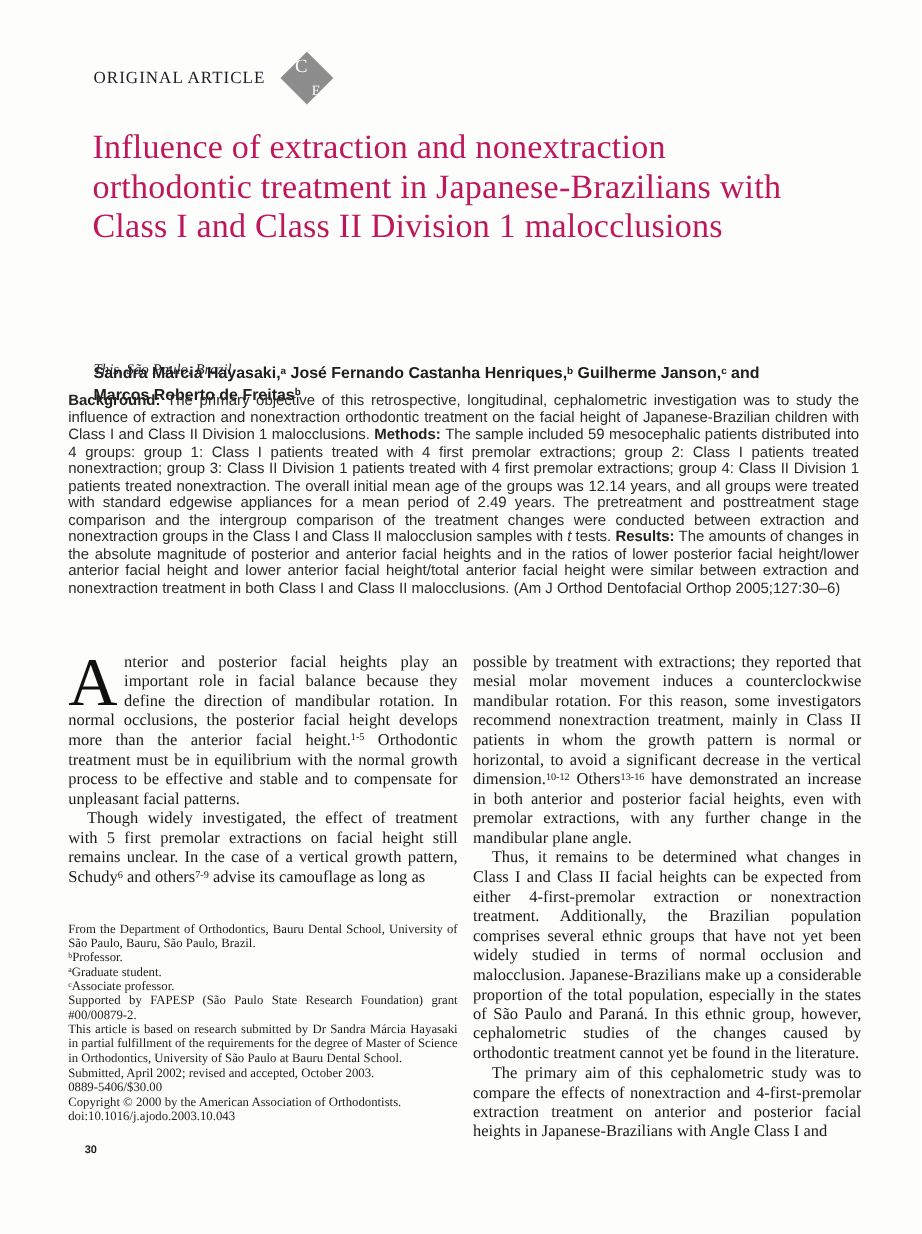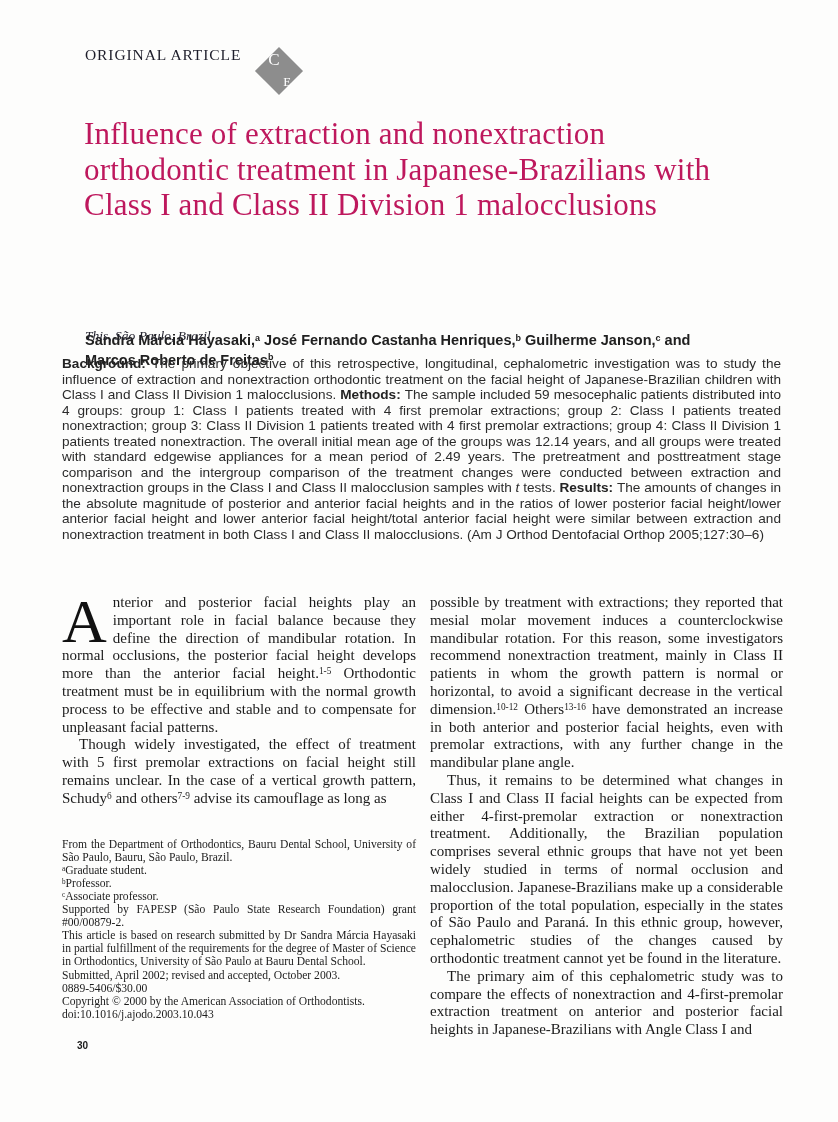--- a/index.html
+++ b/index.html
@@ -13,21 +13,21 @@
     font-family: "Liberation Serif", "DejaVu Serif", serif;
     color: #1a1a1a;
   }
 
   
   .kicker-row {
     position: absolute;
     left: 85px;
     top: 46px;
     display: flex;
-    align-items: flex-start;
+    align-items: center;
     gap: 13px;
   }
   .kicker {
     font-family: "Liberation Serif", "DejaVu Serif", serif;
     font-size: 15.5px;
     letter-spacing: 0.9px;
     color: #1d1d2a;
     white-space: nowrap;
   }
   .ce-wrap {
@@ -185,22 +185,22 @@
 
   <div class="abstract"><b>Background: </b><span>The primary objective of this retrospective, longitudinal, cephalometric investigation was to study the influence of extraction and nonextraction orthodontic treatment on the facial height of Japanese-Brazilian children with Class I and Class II Division 1 malocclusions. </span><b>Methods: </b><span>The sample included 59 mesocephalic patients distributed into 4 groups: group 1: Class I patients treated with 4 first premolar extractions; group 2: Class I patients treated nonextraction; group 3: Class II Division 1 patients treated with 4 first premolar extractions; group 4: Class II Division 1 patients treated nonextraction. The overall initial mean age of the groups was 12.14 years, and all groups were treated with standard edgewise appliances for a mean period of 2.49 years. The pretreatment and posttreatment stage comparison and the intergroup comparison of the treatment changes were conducted between extraction and nonextraction groups in the Class I and Class II malocclusion samples with </span><i>t</i><span> tests. </span><b>Results: </b><span>The amounts of changes in the absolute magnitude of posterior and anterior facial heights and in the ratios of lower posterior facial height/lower anterior facial height and lower anterior facial height/total anterior facial height were similar between extraction and nonextraction treatment in both Class I and Class II malocclusions. (Am J Orthod Dentofacial Orthop 2005;127:30–6)</span></div>
 
   <div class="columns">
     <div class="col">
       <p class="body-par"><span class="dropcap">A</span><span><span>nterior and posterior facial heights play an important role in facial balance because they define the direction of mandibular rotation. In normal occlusions, the posterior facial height develops more than the anterior facial height.</span><sup>1-5</sup><span> Orthodontic treatment must be in equilibrium with the normal growth process to be effective and stable and to compensate for unpleasant facial patterns.</span></span></p>
       <p class="body-par indent"><span>Though widely investigated, the effect of treatment with 5 first premolar extractions on facial height still remains unclear. In the case of a vertical growth pattern, Schudy</span><sup>6</sup><span> and others</span><sup>7-9</sup><span> advise its camouflage as long as</span></p>
 
       <div class="footnotes">
         <p class="footnote"><span>From the Department of Orthodontics, Bauru Dental School, University of São Paulo, Bauru, São Paulo, Brazil.</span></p>
+        <p class="footnote"><sup>b</sup><span>Professor.</span></p>
         <p class="footnote"><sup>a</sup><span>Graduate student.</span></p>
-        <p class="footnote"><sup>b</sup><span>Professor.</span></p>
         <p class="footnote"><sup>c</sup><span>Associate professor.</span></p>
         <p class="footnote"><span>Supported by FAPESP (São Paulo State Research Foundation) grant #00/00879-2.</span></p>
         <p class="footnote"><span>This article is based on research submitted by Dr Sandra Márcia Hayasaki in partial fulfillment of the requirements for the degree of Master of Science in Orthodontics, University of São Paulo at Bauru Dental School.</span></p>
         <p class="footnote"><span>Submitted, April 2002; revised and accepted, October 2003.</span></p>
         <p class="footnote"><span>0889-5406/$30.00</span></p>
         <p class="footnote"><span>Copyright © 2000 by the American Association of Orthodontists.</span></p>
         <p class="footnote"><span>doi:10.1016/j.ajodo.2003.10.043</span></p>
       </div>
     </div>
 

